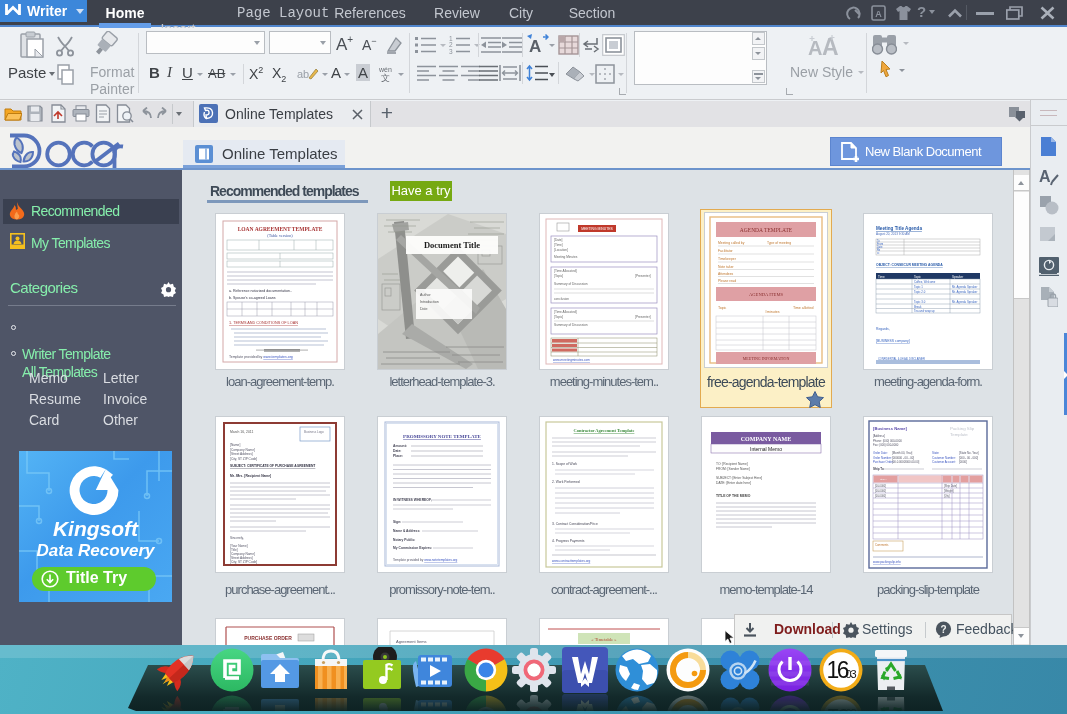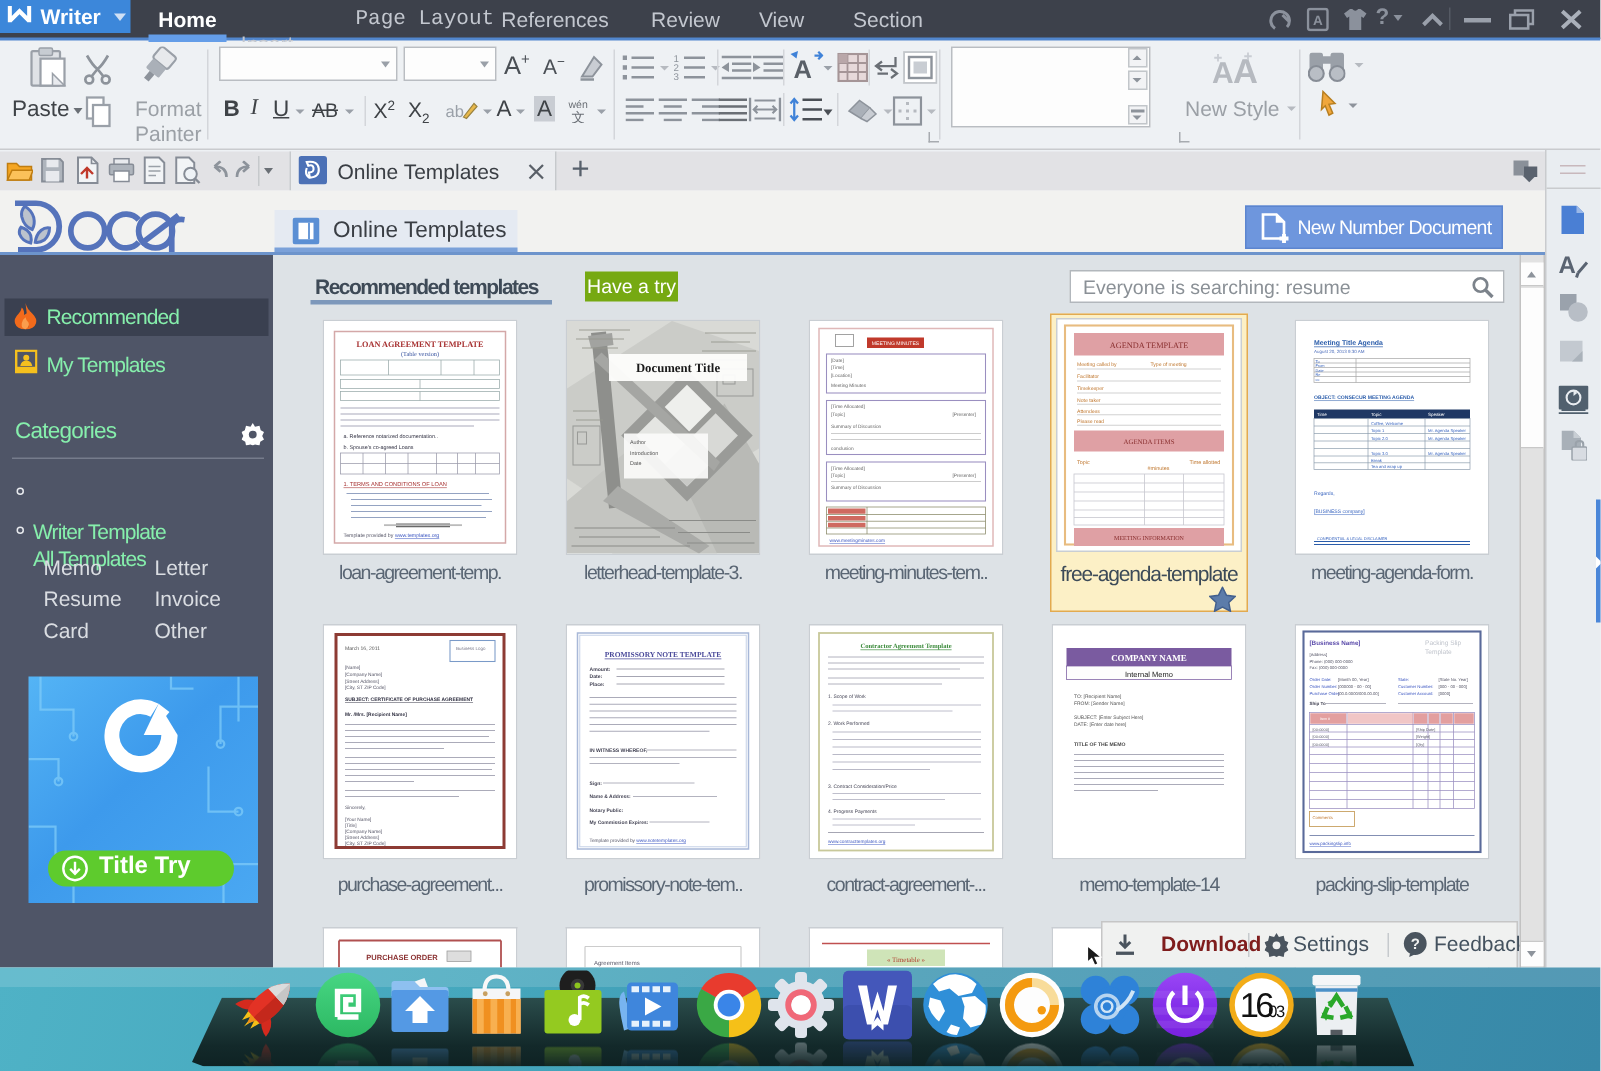--- a/index.html
+++ b/index.html
@@ -72,21 +72,21 @@
         <path d="M1.5 0 V11 M1.5 10 L8 3.5 L14.5 10 M14.5 0 V11" stroke="#fff" stroke-width="2.8" fill="none"></path>
       </svg>
     <span class="txt">Writer</span>
       <span class="arr"></span>
   </div>
   <div class="menutab active" style="left:101px;width:48px;">Home</div>
   <div class="menutab" style="left:156px;width:44px;margin-top:16px;">Insert</div>
   <div class="menutab" style="left:237px;width:74px;font-family:Liberation Mono, monospace;">Page Layout</div>
   <div class="menutab" style="left:334px;width:72px;">References</div>
   <div class="menutab" style="left:433px;width:48px;">Review</div>
-  <div class="menutab" style="left:503px;width:36px;">View</div>
+  <div class="menutab" style="left:503px;width:36px;">City</div>
   <div class="menutab" style="left:567px;width:50px;">Section</div>
 
   <svg class="abs" style="left:846px;top:6px;" width="18" height="15" viewBox="0 0 18 15">
       <path d="M4 13 A6.2 6.2 0 1 1 12 12 M9 4 L13 8" stroke="#8b919c" stroke-width="2" fill="none"></path>
     </svg>
   <svg class="abs" style="left:871px;top:5px;" width="16" height="16" viewBox="0 0 16 16">
       <rect x="1" y="1" width="13" height="14" rx="1.5" fill="none" stroke="#8b919c" stroke-width="1.6"></rect>
       <text x="7.5" y="11.5" font-size="9" font-weight="bold" fill="#8b919c" text-anchor="middle" font-family="Liberation Sans">A</text>
     </svg>
   <svg class="abs" style="left:895px;top:5px;" width="17" height="16" viewBox="0 0 17 16">
@@ -398,21 +398,21 @@
       </svg>
     <div class="abs" style="left:39px;top:5px;font-size:15px;color:#3a3e44;white-space:nowrap;">Online Templates</div>
   </div>
   <div id="bluetop"></div>
   <div id="nbd">
     <svg class="abs" style="left:9px;top:4px;" width="20" height="21" viewBox="0 0 20 21">
         <path d="M2 1 H11 L16 6 V17 H2 Z" fill="none" stroke="#fff" stroke-width="1.8"></path>
         <path d="M11 1 V6 H16" fill="#fff" stroke="#fff" stroke-width="1"></path>
         <path d="M13 17 H19 M16 14 V20" stroke="#fff" stroke-width="2.6"></path>
       </svg>
-    <div class="abs" style="left:34px;top:6px;letter-spacing:-0.5px;">New Number Document</div>
+    <div class="abs" style="left:34px;top:6px;letter-spacing:-0.5px;">New Blank Document</div>
   </div>
   <div id="sidebar">
     <div class="sbsel"></div>
     <svg class="abs" style="left:9px;top:32px;" width="16" height="18" viewBox="0 0 16 18">
         <path d="M8 0 Q9 4 12.5 7 Q16 10.5 15 13.5 Q13.8 17.5 8 17.5 Q2.2 17.5 1 13.5 Q0 10.5 3.5 7 Q5 5.5 5.5 3 Q7.5 5 7 8 Q10 6.5 10.5 4.5 Q12 8 10.5 11 Q9 14 10 17" fill="#f26a1b"></path>
         <path d="M8 17.5 Q5 17 5.5 13.5 Q6 11 8 9.5 Q8.5 12 10 13 Q11 15.5 8 17.5" fill="#fa9d4d"></path>
       </svg>
     <div class="sbitem" style="left:31px;top:33px;">Recommended</div>
     <svg class="abs" style="left:10px;top:63px;" width="15" height="16" viewBox="0 0 15 16">
         <rect x="0.8" y="0.8" width="13.4" height="14.4" fill="none" stroke="#f5c01e" stroke-width="1.6"></rect>
@@ -448,39 +448,34 @@
             <circle cx="18" cy="125" r="2.5"></circle>
             <circle cx="55" cy="130" r="2.5"></circle>
             <circle cx="140" cy="90" r="2.5"></circle>
           </g>
         </svg>
       <svg class="abs" style="left:47px;top:11px;" width="56" height="56" viewBox="0 0 62 62">
           <path d="M44 8 A27 27 0 1 0 58 31 L46 31 A15.5 15.5 0 1 1 38 17.5 Z" fill="#fff"></path>
           <path d="M44 8 L58 31 L33 31 Z" fill="#fff"></path>
           <path d="M44 8 L52 14 L47 20 Z" fill="#fff"></path>
         </svg>
+      <div class="abs" style="left:0;top:66px;width:153px;text-align:center;color:#fff;font-size:21px;font-weight:bold;font-style:italic;">Kingsoft</div>
+      <div class="abs" style="left:0;top:90px;width:153px;text-align:center;color:#fff;font-size:17px;font-weight:bold;font-style:italic;">Data Recovery</div>
       <div class="abs" style="left:13px;top:116px;width:124px;height:24px;background:#5ecb2d;border-radius:12px;"></div>
       <svg class="abs" style="left:22px;top:119px;" width="18" height="18" viewBox="0 0 18 18">
           <circle cx="9" cy="9" r="7.8" fill="none" stroke="#fff" stroke-width="1.6"></circle>
           <path d="M9 4.5 V12 M5.8 9.2 L9 12.5 L12.2 9.2" stroke="#fff" stroke-width="1.6" fill="none"></path>
         </svg>
       <div class="abs" style="left:47px;top:118px;color:#fff;font-size:16px;font-weight:bold;">Title Try</div>
     </div>
   </div>
   <div id="content">
     <div class="abs" style="left:28px;top:13px;font-size:14px;font-weight:bold;color:#3e4a57;letter-spacing:-1px;">Recommended templates</div>
     <div class="abs" style="left:25px;top:30px;width:161px;height:3px;background:#7d98bb;"></div>
     <div class="abs" style="left:208px;top:11px;width:62px;height:20px;background:#76a912;color:#fff;font-size:13px;text-align:center;line-height:20px;">Have a try</div>
-    <div class="abs" style="left:531px;top:10px;width:290px;height:22px;background:#fff;border:1px solid #b2b7bc;">
-      <div class="abs" style="left:8px;top:3px;font-size:13px;color:#8a9096;">Everyone is searching: resume</div>
-      <svg class="abs" style="right:6px;top:3px;" width="15" height="15" viewBox="0 0 15 15">
-          <circle cx="6" cy="6" r="4.5" fill="none" stroke="#7c838b" stroke-width="1.8"></circle>
-          <path d="M9.5 9.5 L14 14" stroke="#7c838b" stroke-width="2.2"></path>
-        </svg>
-    </div>
 
     <div class="abs" style="left:518px;top:39px;width:132px;height:199px;background:#fcf0c6;border:1px solid #e2aa50;"></div>
 
     <div class="card" style="left:33px;top:43px;" id="c1"><svg width="128" height="155" viewBox="0 0 128 155">
       <rect x="7" y="7" width="114" height="141" fill="#fff" stroke="#d4a8a8" stroke-width="1"></rect>
       <text x="64" y="17" font-size="5.5" font-weight="bold" fill="#a83434" text-anchor="middle" font-family="Liberation Serif">LOAN AGREEMENT TEMPLATE</text>
       <text x="64" y="23" font-size="4.2" fill="#3a55a0" text-anchor="middle" font-family="Liberation Serif">(Table version)</text>
       <g stroke="#9aa" stroke-width="0.5" fill="none">
             <rect x="11" y="26" width="106" height="10"></rect>
             <path d="M43 26 V36 M78 26 V36 M100 26 V36"></path>

